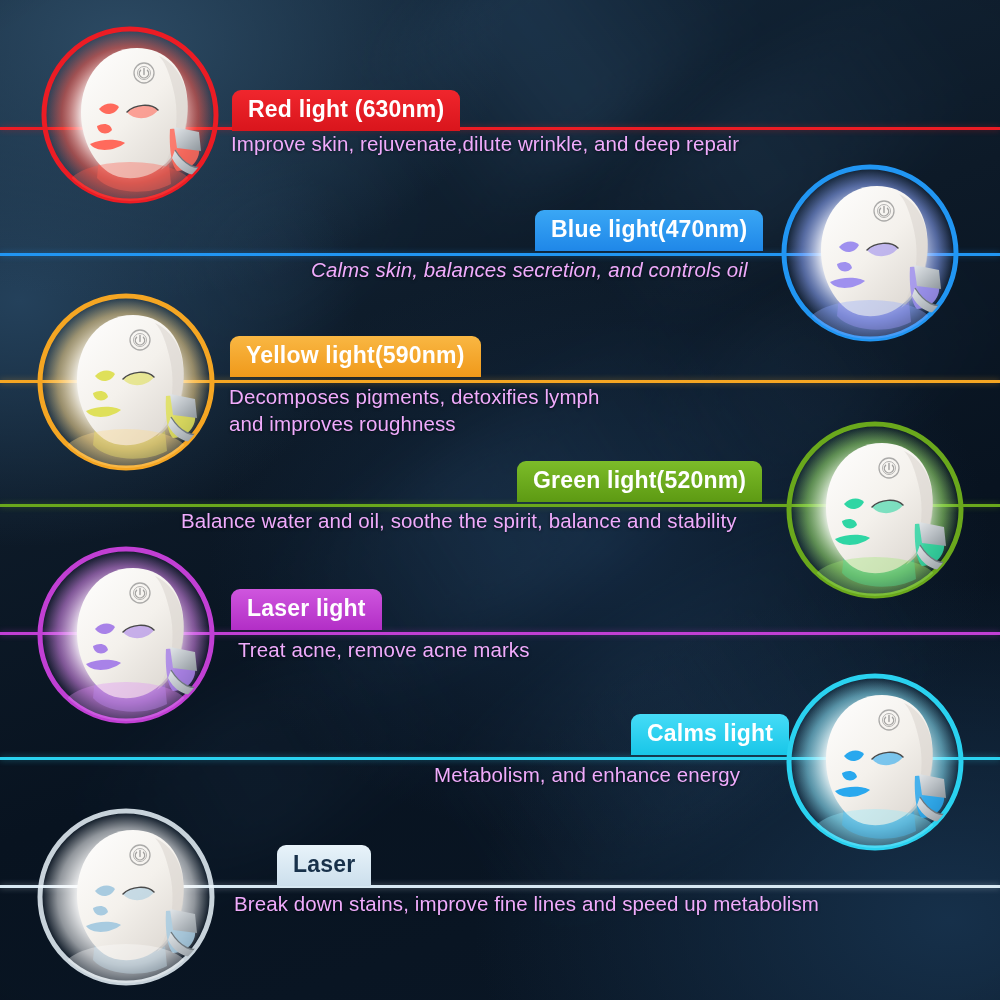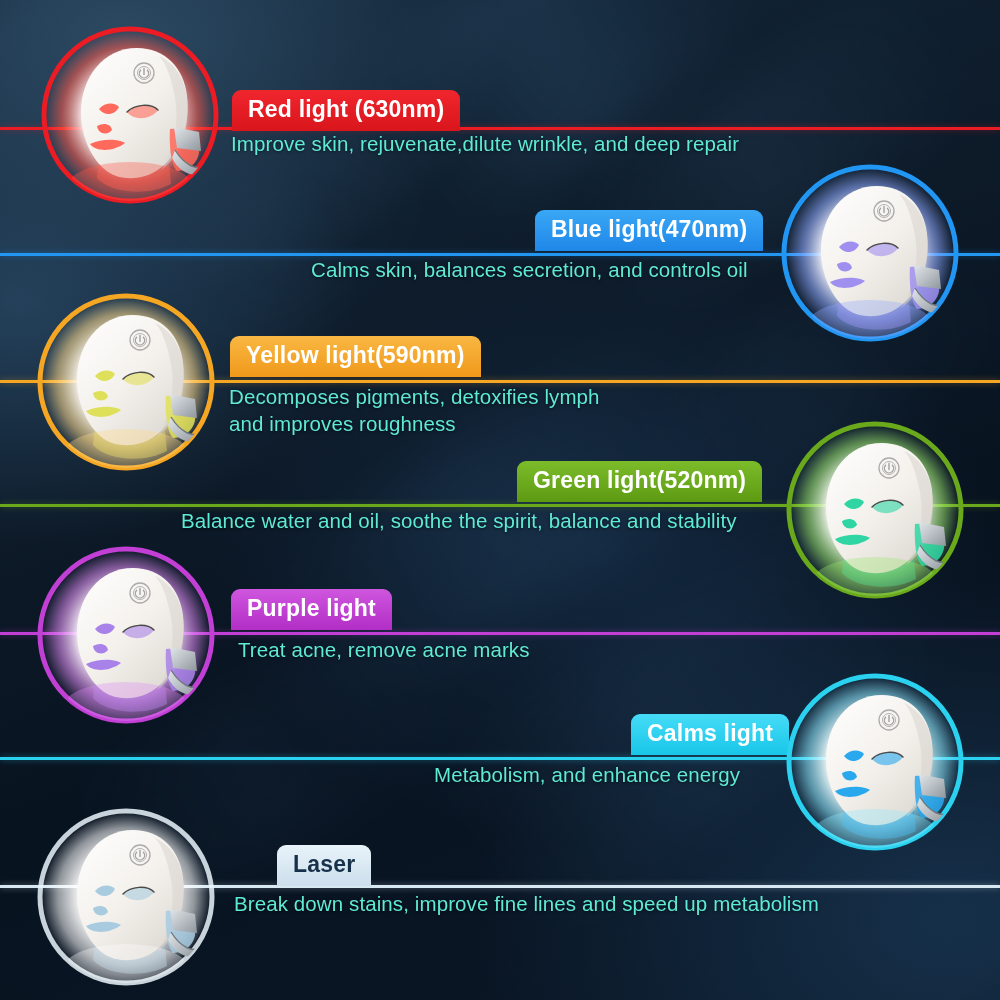--- a/index.html
+++ b/index.html
@@ -55,21 +55,21 @@
     padding:7px 16px 9px 16px;
     border-radius:9px 9px 0 0;
     white-space:nowrap;
     line-height:1.1;
     z-index:6;
   }
   .badge.laser-badge { color:#18314a; font-weight:600; }
 
   .desc {
     position:absolute;
-    color:#5eead4;
+    color:#f0abfc;
     font-size:20.5px;
     font-weight:400;
     line-height:1.33;
     white-space:pre-line;
     letter-spacing:.1px;
     text-shadow:0 1px 3px rgba(0,0,0,.55);
     z-index:6;
   }
 
   
@@ -168,21 +168,21 @@
 
     <ellipse cx="89" cy="160" rx="62" ry="24" fill="#ff5a4a" opacity=".35"></ellipse>
   </g>
 </svg>
     </div>
 </div>
 
 <div class="row">
   <div class="divider" style="top: 253px; background: rgb(33, 150, 243); box-shadow: rgba(33, 150, 243, 0.4) 0px 0px 6px;"></div>
   <div class="badge" style="left: 535px; top: 210px; background: linear-gradient(rgb(58, 167, 245), rgb(31, 135, 232));">Blue light(470nm)</div>
-  <div class="desc" style="left:311px; top:256px;">Calms skin, balances secretion, and controls oil</div>
+  <div class="desc" style="left:311px; top:256px;font-style:italic;">Calms skin, balances secretion, and controls oil</div>
   <div class="mask-wrap" style="left:781px; top:164px; width:178px; height:178px;">
 <svg width="178" height="178" viewBox="0 0 178 178" xmlns="http://www.w3.org/2000/svg">
   <defs>
     <radialGradient id="halo_blue" cx="50%" cy="50%" r="50%">
       <stop offset="0%" stop-color="#ffffff" stop-opacity="1"></stop>
       <stop offset="55%" stop-color="#ffffff" stop-opacity=".97"></stop>
       <stop offset="82%" stop-color="#8ea8ff" stop-opacity=".55"></stop>
       <stop offset="100%" stop-color="#8ea8ff" stop-opacity=".05"></stop>
     </radialGradient>
     <linearGradient id="face_blue" x1="0%" y1="0%" x2="80%" y2="100%">
@@ -401,21 +401,21 @@
 
     <ellipse cx="89" cy="160" rx="62" ry="24" fill="#9fe870" opacity=".35"></ellipse>
   </g>
 </svg>
     </div>
 </div>
 
 <div class="row">
   <div class="stub" style="left: 182px; top: 632px; width: 70px; background: rgb(193, 63, 212);"></div>
   <div class="divider" style="top: 632px; background: rgb(193, 63, 212); box-shadow: rgba(193, 63, 212, 0.4) 0px 0px 6px;"></div>
-  <div class="badge" style="left: 231px; top: 589px; background: linear-gradient(rgb(207, 86, 222), rgb(178, 46, 198));">Purple light</div>
+  <div class="badge" style="left: 231px; top: 589px; background: linear-gradient(rgb(207, 86, 222), rgb(178, 46, 198));">Laser light</div>
   <div class="desc" style="left:238px; top:636px;">Treat acne, remove acne marks</div>
   <div class="mask-wrap" style="left:37px; top:546px; width:178px; height:178px;">
 <svg width="178" height="178" viewBox="0 0 178 178" xmlns="http://www.w3.org/2000/svg">
   <defs>
     <radialGradient id="halo_purple" cx="50%" cy="50%" r="50%">
       <stop offset="0%" stop-color="#ffffff" stop-opacity="1"></stop>
       <stop offset="55%" stop-color="#ffffff" stop-opacity=".97"></stop>
       <stop offset="82%" stop-color="#e08cf5" stop-opacity=".55"></stop>
       <stop offset="100%" stop-color="#e08cf5" stop-opacity=".05"></stop>
     </radialGradient>

